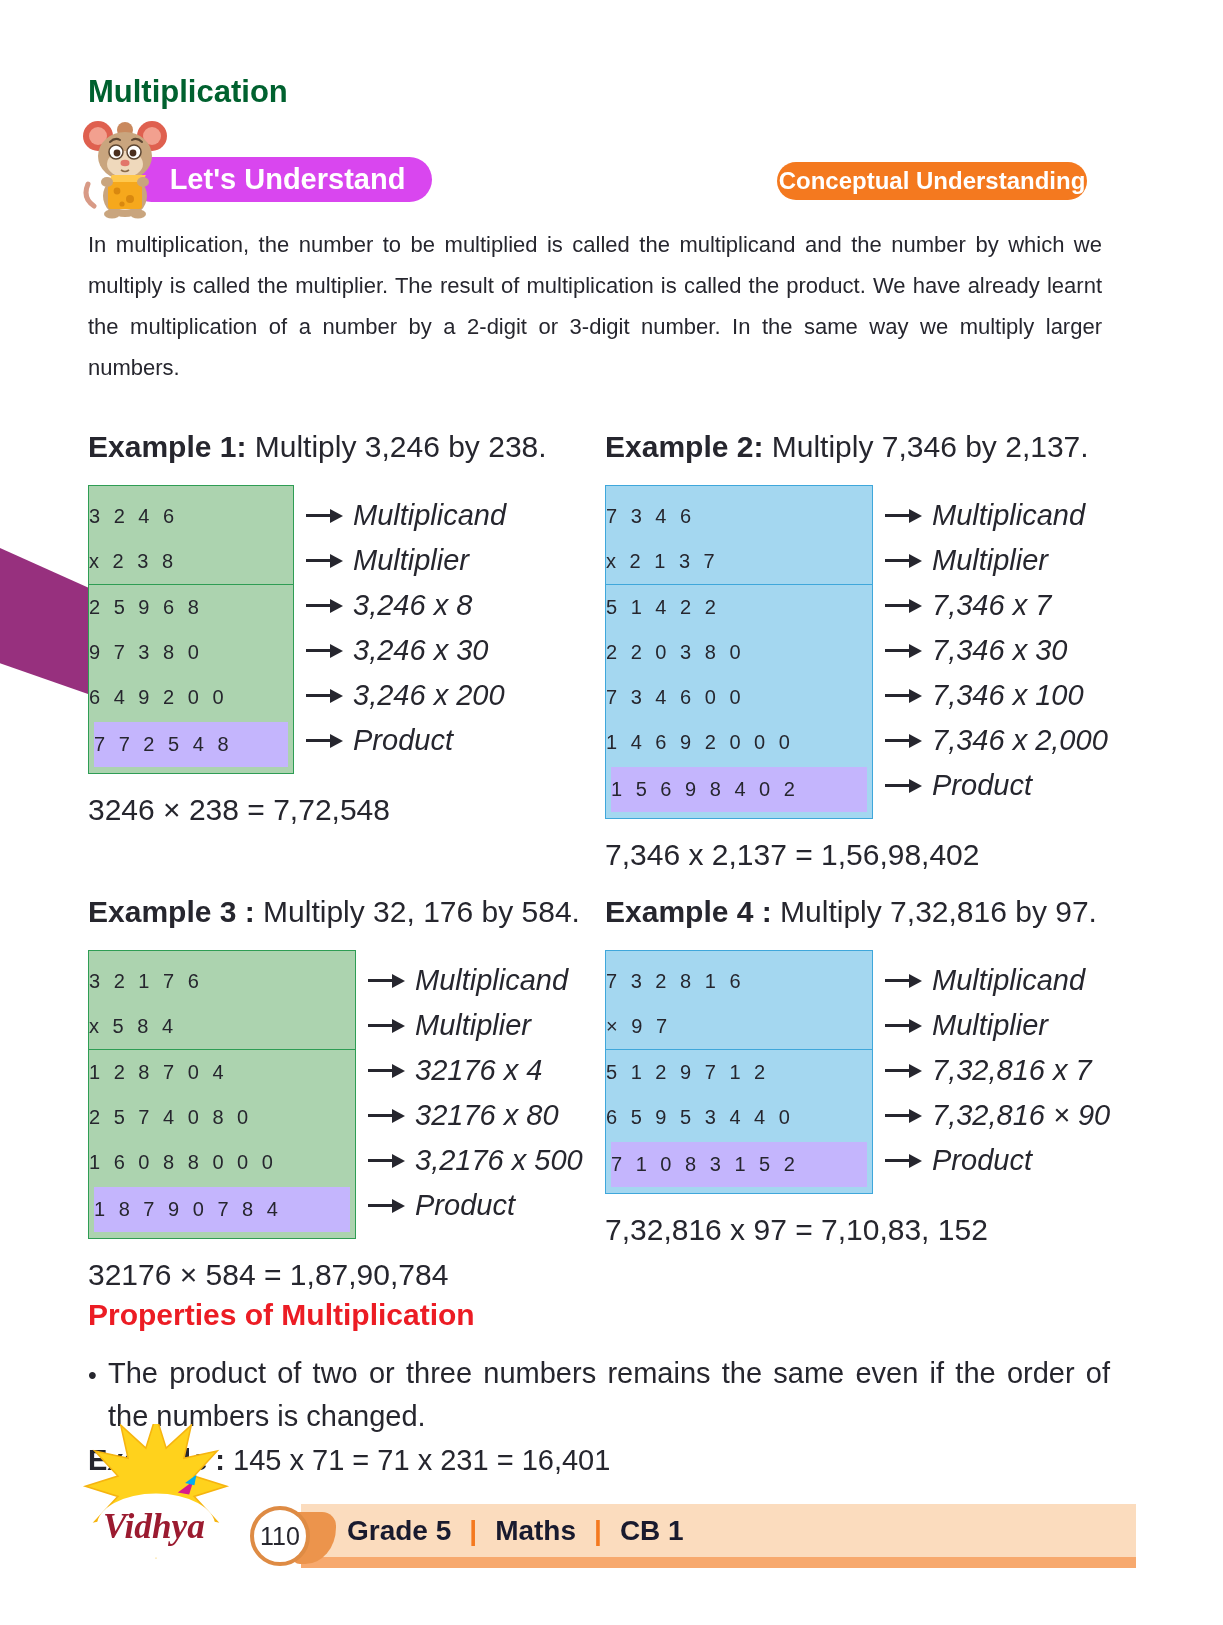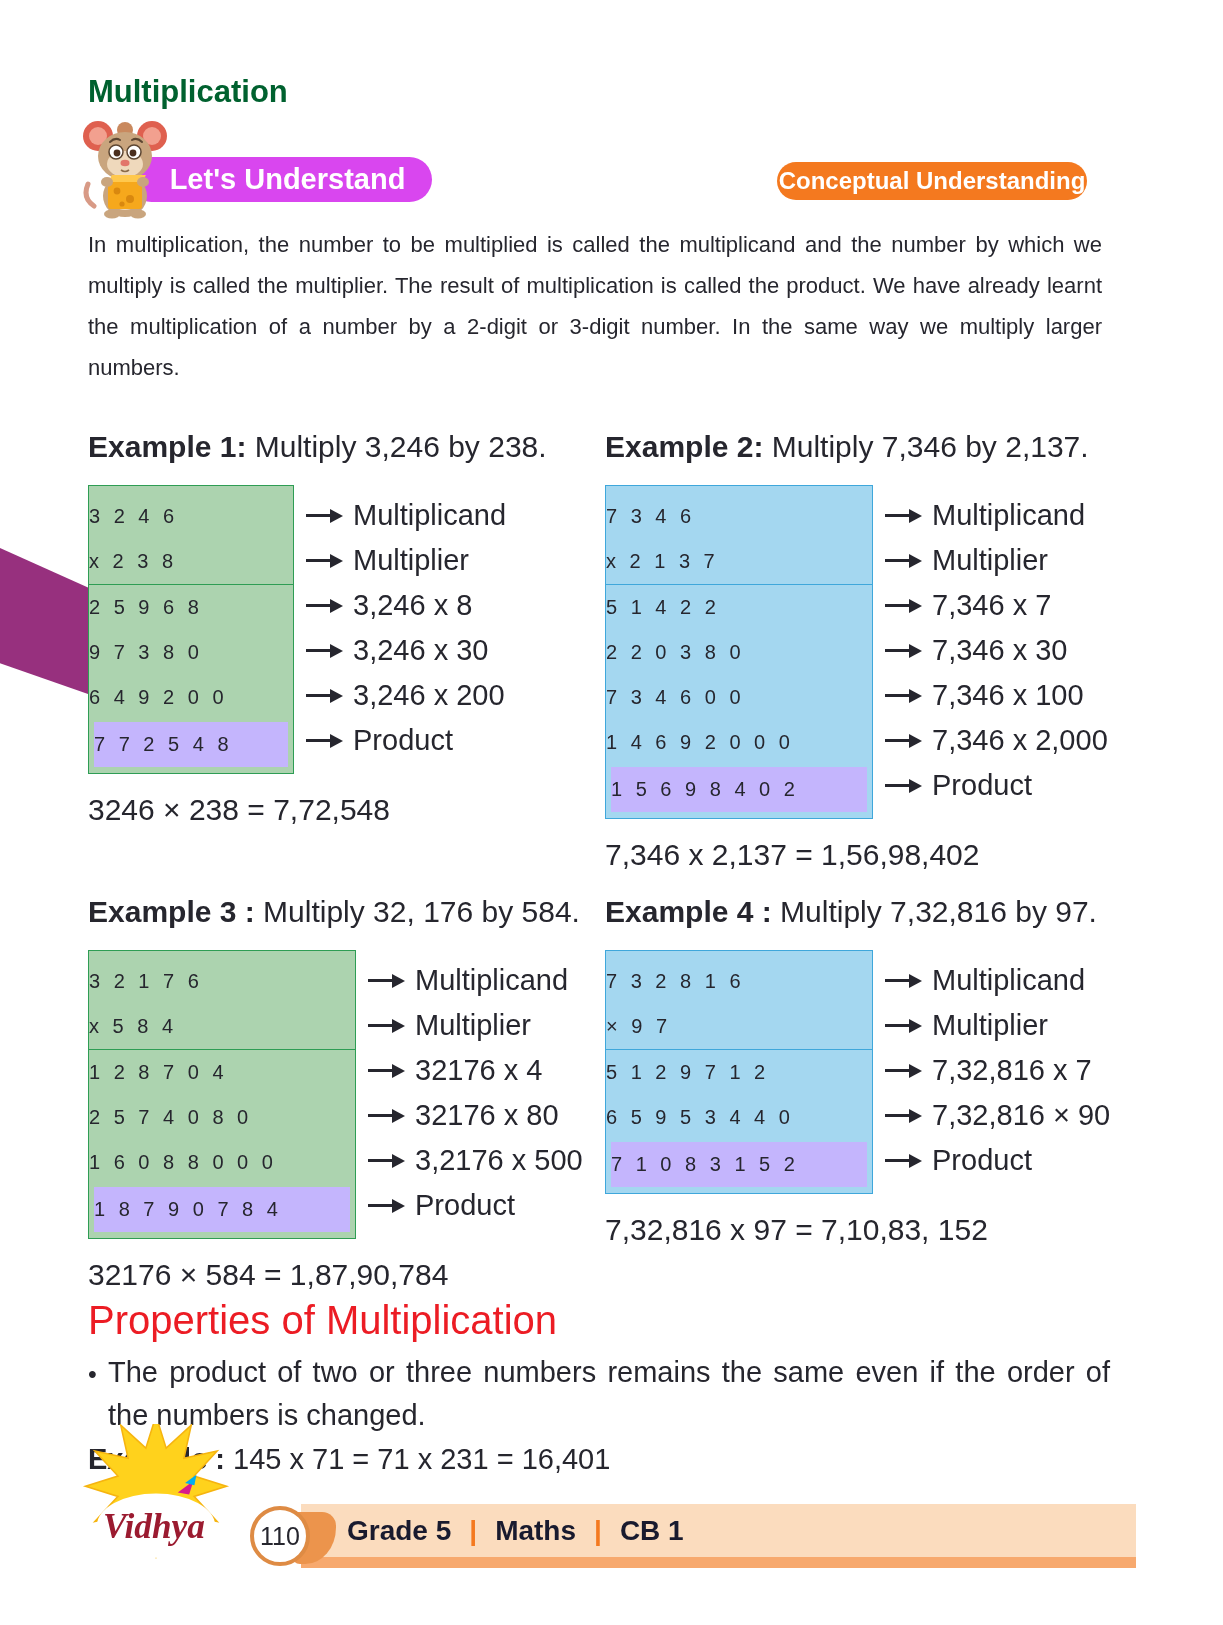--- a/index.html
+++ b/index.html
@@ -32,31 +32,31 @@
   .workbox{padding:8px 0 6px;border:1.6px solid;box-sizing:border-box;}
   .workbox.green{background:#ACD3AF;border-color:#2E9D54;}
   .workbox.blue{background:#A4D7F0;border-color:#3FA7DB;}
   .ex-1 .workbox{width:206px;}
   .ex-2 .workbox,.ex-3 .workbox,.ex-4 .workbox{width:268px;}
   .digit-row{height:45px;line-height:45px;font-size:20px;letter-spacing:4px;text-align:left;
              padding-right:14px;white-space:nowrap;}
   .workbox.green .digit-row.sep{border-top:1.6px solid #2E9D54;}
   .workbox.blue  .digit-row.sep{border-top:1.6px solid #3FA7DB;}
   .digit-row.product{background:#c4b5fd;margin:2px 5px 0 5px;padding-right:9px;}
-  .labels{padding-top:8px;margin-left:12px;}
+  .labels{padding-top:8px;margin-left:12px;font-style:italic;}
   .label-row{height:45px;display:flex;align-items:center;font-size:29px;white-space:nowrap;}
   .arrow{display:flex;align-items:center;margin-right:10px;flex:none;}
   .arrow-line{width:24px;height:3px;background:#26262e;}
   .arrow-head{width:0;height:0;border-left:13px solid #26262e;border-top:7px solid transparent;
               border-bottom:7px solid transparent;}
   .equation{margin-top:16px;font-size:30px;line-height:40px;}
 
   
   .properties{position:absolute;left:88px;top:1298px;width:1022px;}
-  .prop-heading{color:#EC1C24;font-weight:400;font-size:40px;margin-bottom:8px;}
+  .prop-heading{color:#EC1C24;font-weight:700;font-size:30px;margin-bottom:20px;}
   .prop-bullet{display:flex;font-size:29px;line-height:43px;}
   .bullet-dot{width:20px;flex:none;font-size:25px;padding-top:2px;}
   .prop-bullet-text{text-align:justify;}
   .prop-example{font-size:29px;margin-top:6px;}
   .prop-example b{font-weight:700;}
 
   
   .footer-logo{position:absolute;left:78px;top:1424px;width:156px;height:140px;z-index:2;}
   .footer-bar{position:absolute;left:301px;top:1504px;width:835px;height:53px;background:#FBDCBE;
               border-bottom:11px solid #F7A96E;}

